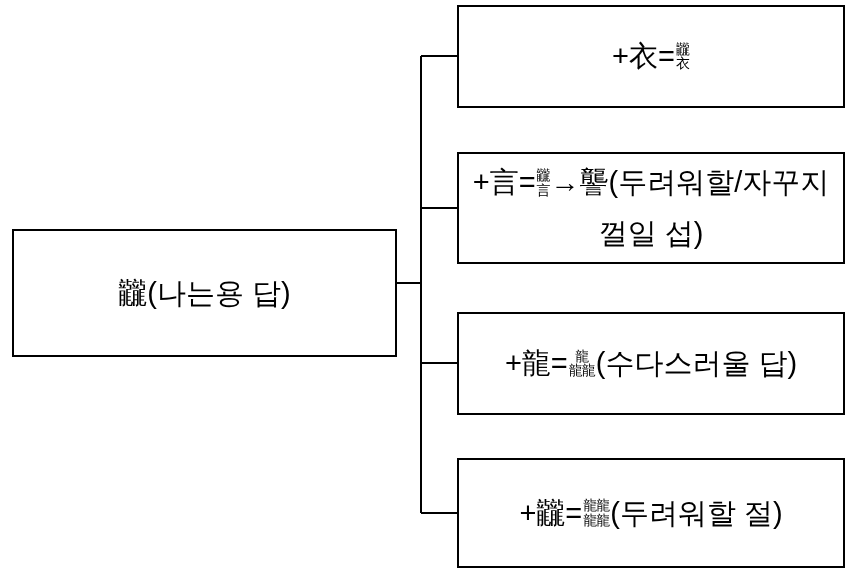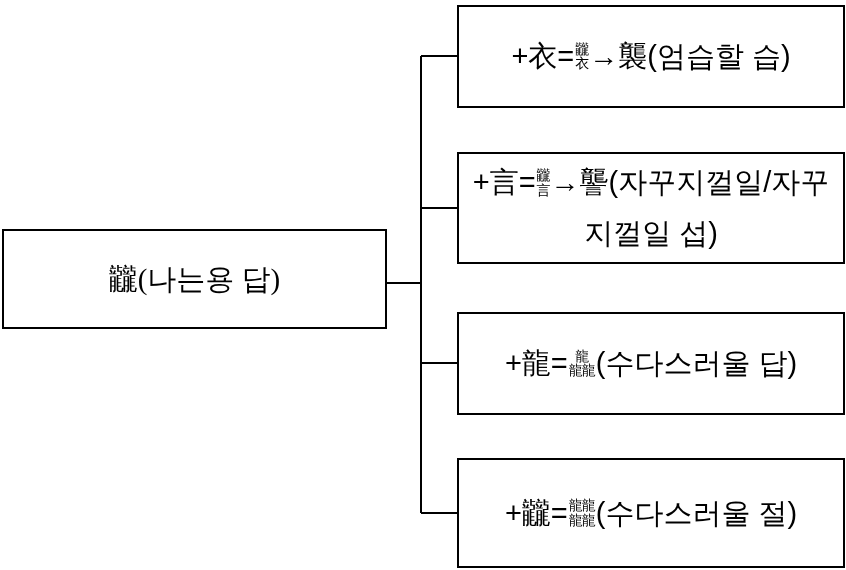--- a/index.html
+++ b/index.html
@@ -33,21 +33,21 @@
     justify-content: center;
   }
   .node-text {
     width: 100%;
     text-align: center;
     font-size: 29px;
     line-height: 1.75;
     padding: 0 6px;
     word-break: break-all;
   }
-  .root-node { left: 2px;   top: 229px; width: 385px; height: 100px; font-family: Liberation Serif, serif; }
+  .root-node { left: 12px;   top: 229px; width: 385px; height: 128px; }
   .b1        { left: 457px; top: 5px;   width: 388px; height: 103px; }
   .b2        { left: 457px; top: 152px; width: 388px; height: 112px; }
   .b3        { left: 457px; top: 312px; width: 388px; height: 103px; }
   .b4        { left: 457px; top: 458px; width: 388px; height: 110px; }
   .stack {
     display: inline-flex;
     flex-direction: column;
     align-items: center;
     justify-content: center;
     vertical-align: middle;
@@ -78,37 +78,37 @@
   </svg>
 
   <div class="node root-node">
     <div class="node-text">龖(나는용 답)</div>
   </div>
 
   <div class="node b1">
     <div class="node-text"><span>+衣=</span><span class="stack">
           <span class="s-row">龖</span>
           <span class="s-row">衣</span>
-        </span><span>→襲(엄습할 습)</span></div>
+        </span></div>
   </div>
 
   <div class="node b2">
     <div class="node-text"><span>+言=</span><span class="stack">
           <span class="s-row">龖</span>
           <span class="s-row">言</span>
-        </span><span>→讋(자꾸지껄일/자꾸지껄일 섭)</span></div>
+        </span><span>→讋(두려워할/자꾸지껄일 섭)</span></div>
   </div>
 
   <div class="node b3">
     <div class="node-text"><span>+龍=</span><span class="stack">
           <span class="s-row">龍</span>
           <span class="s-row">龍龍</span>
         </span><span>(수다스러울 답)</span></div>
   </div>
 
   <div class="node b4">
     <div class="node-text"><span>+龖=</span><span class="stack">
           <span class="s-row">龍龍</span>
           <span class="s-row">龍龍</span>
-        </span><span>(수다스러울 절)</span></div>
+        </span><span>(두려워할 절)</span></div>
   </div>
 
 </div>
 
 </body></html>

